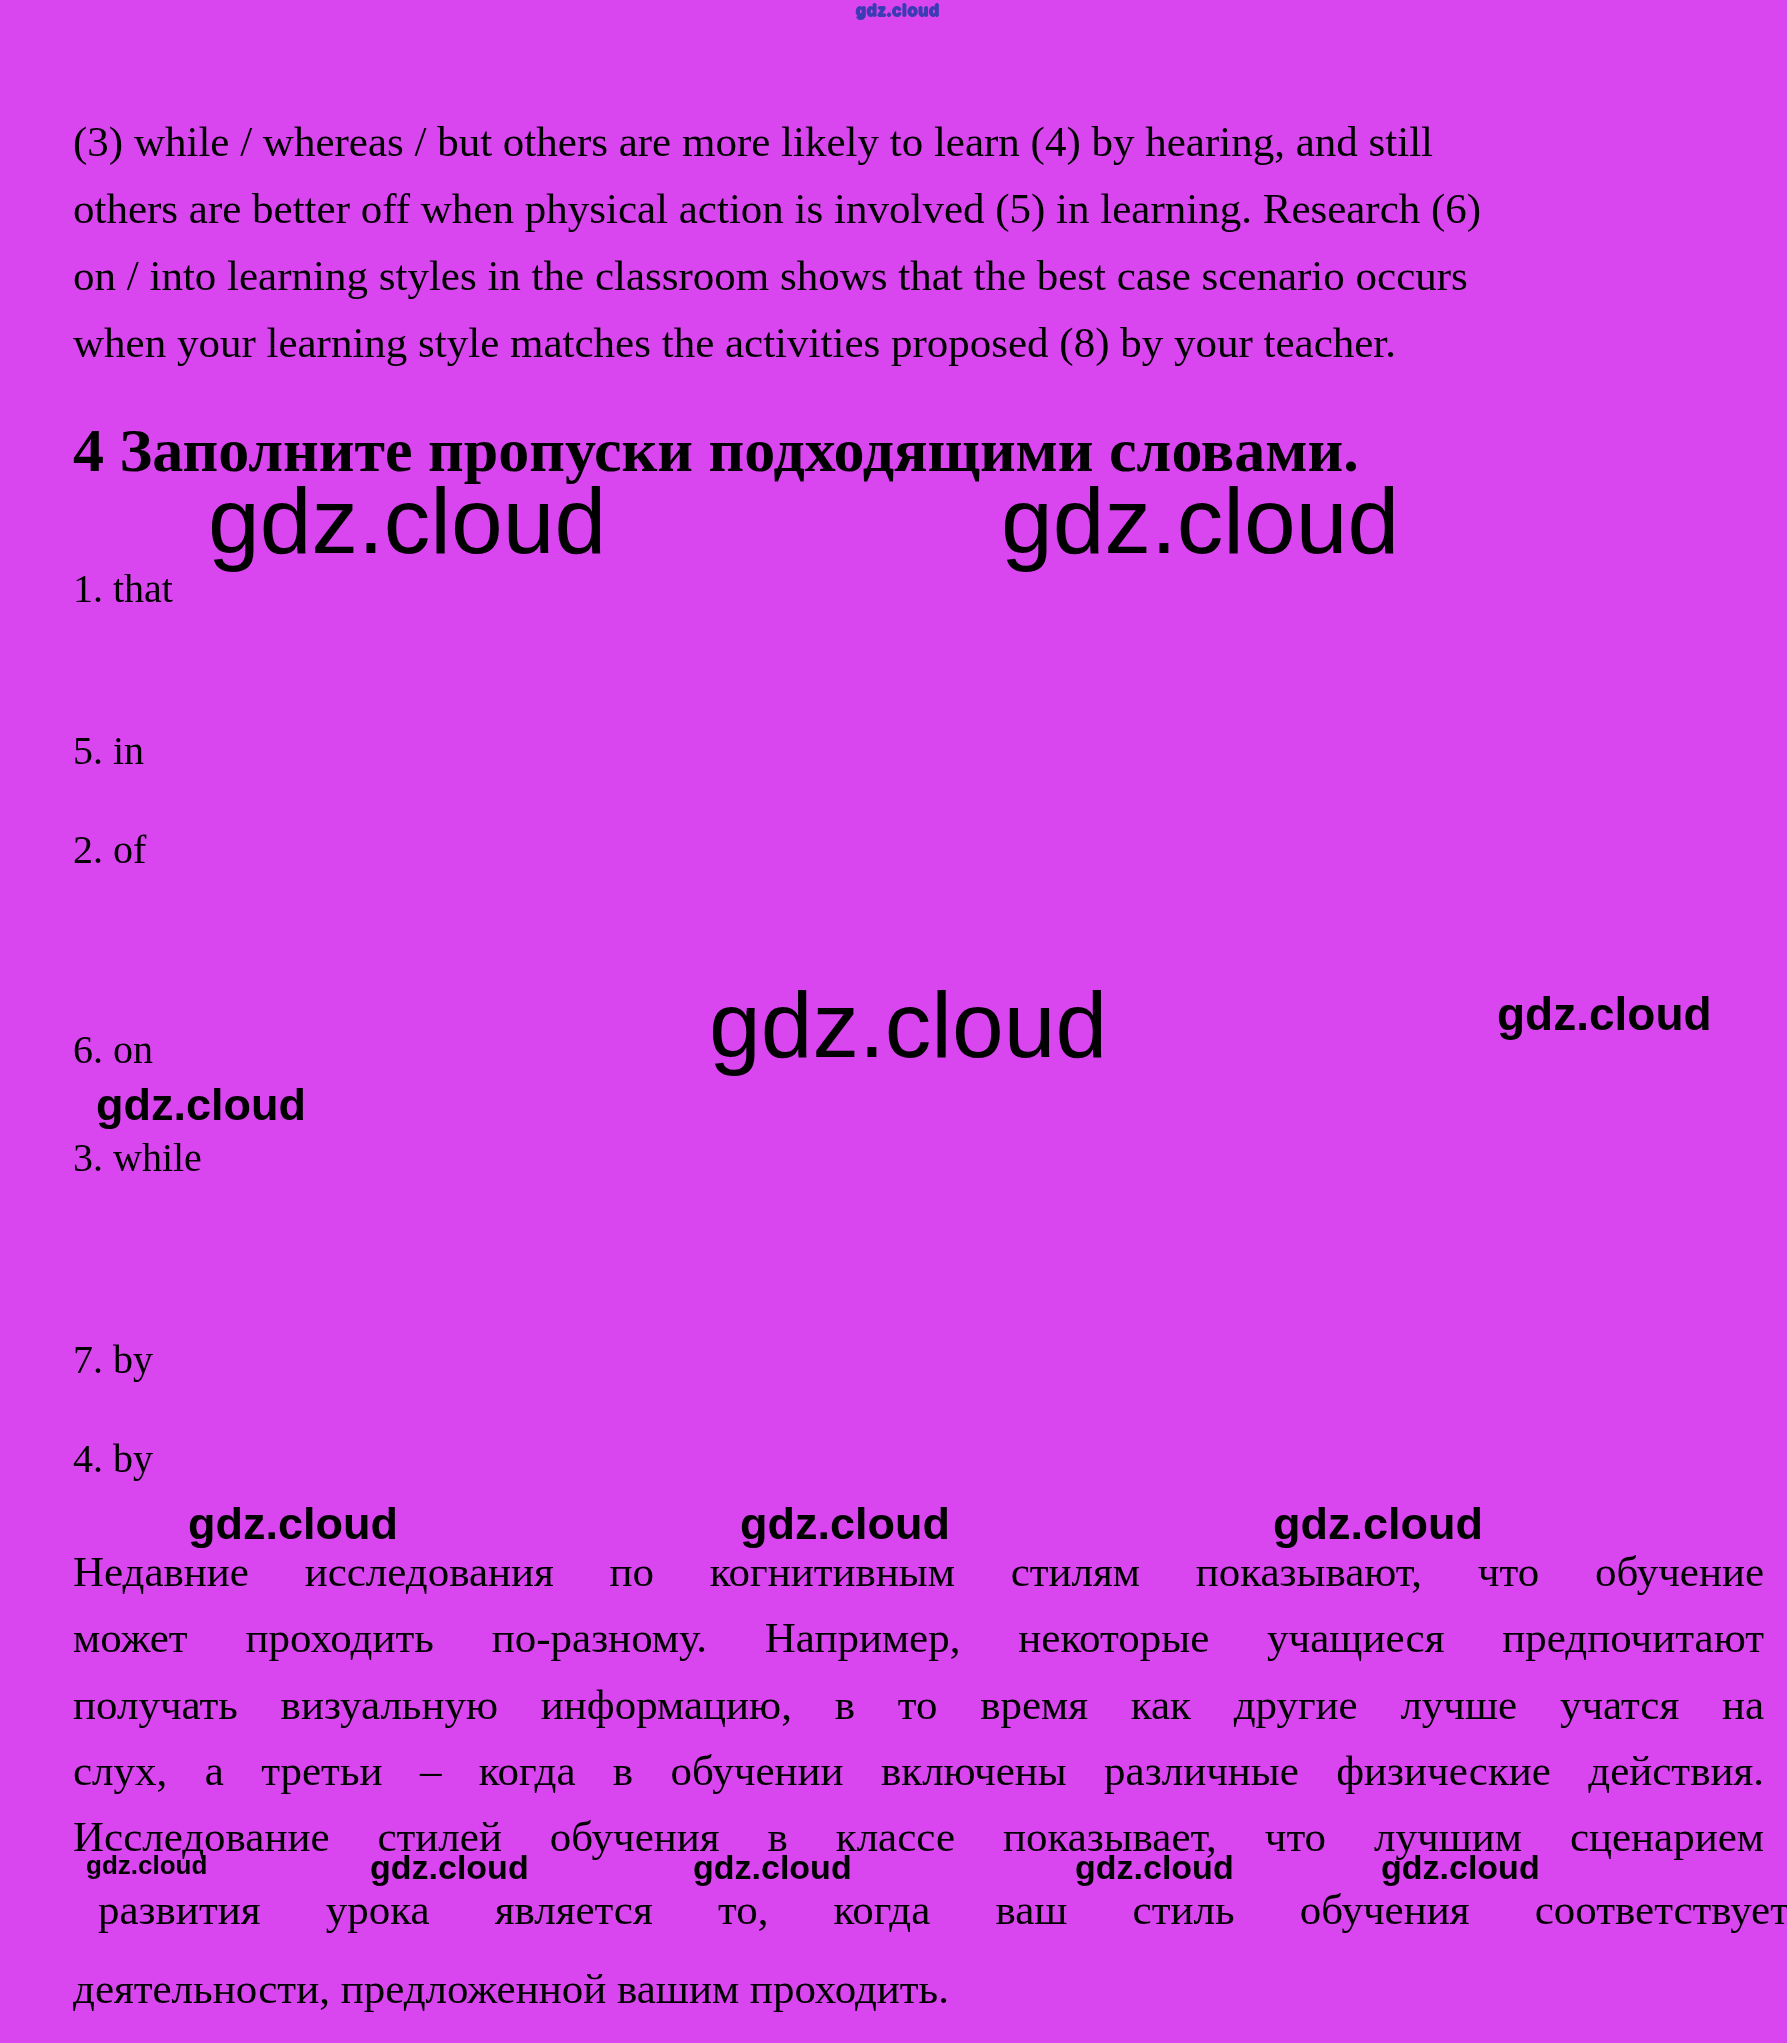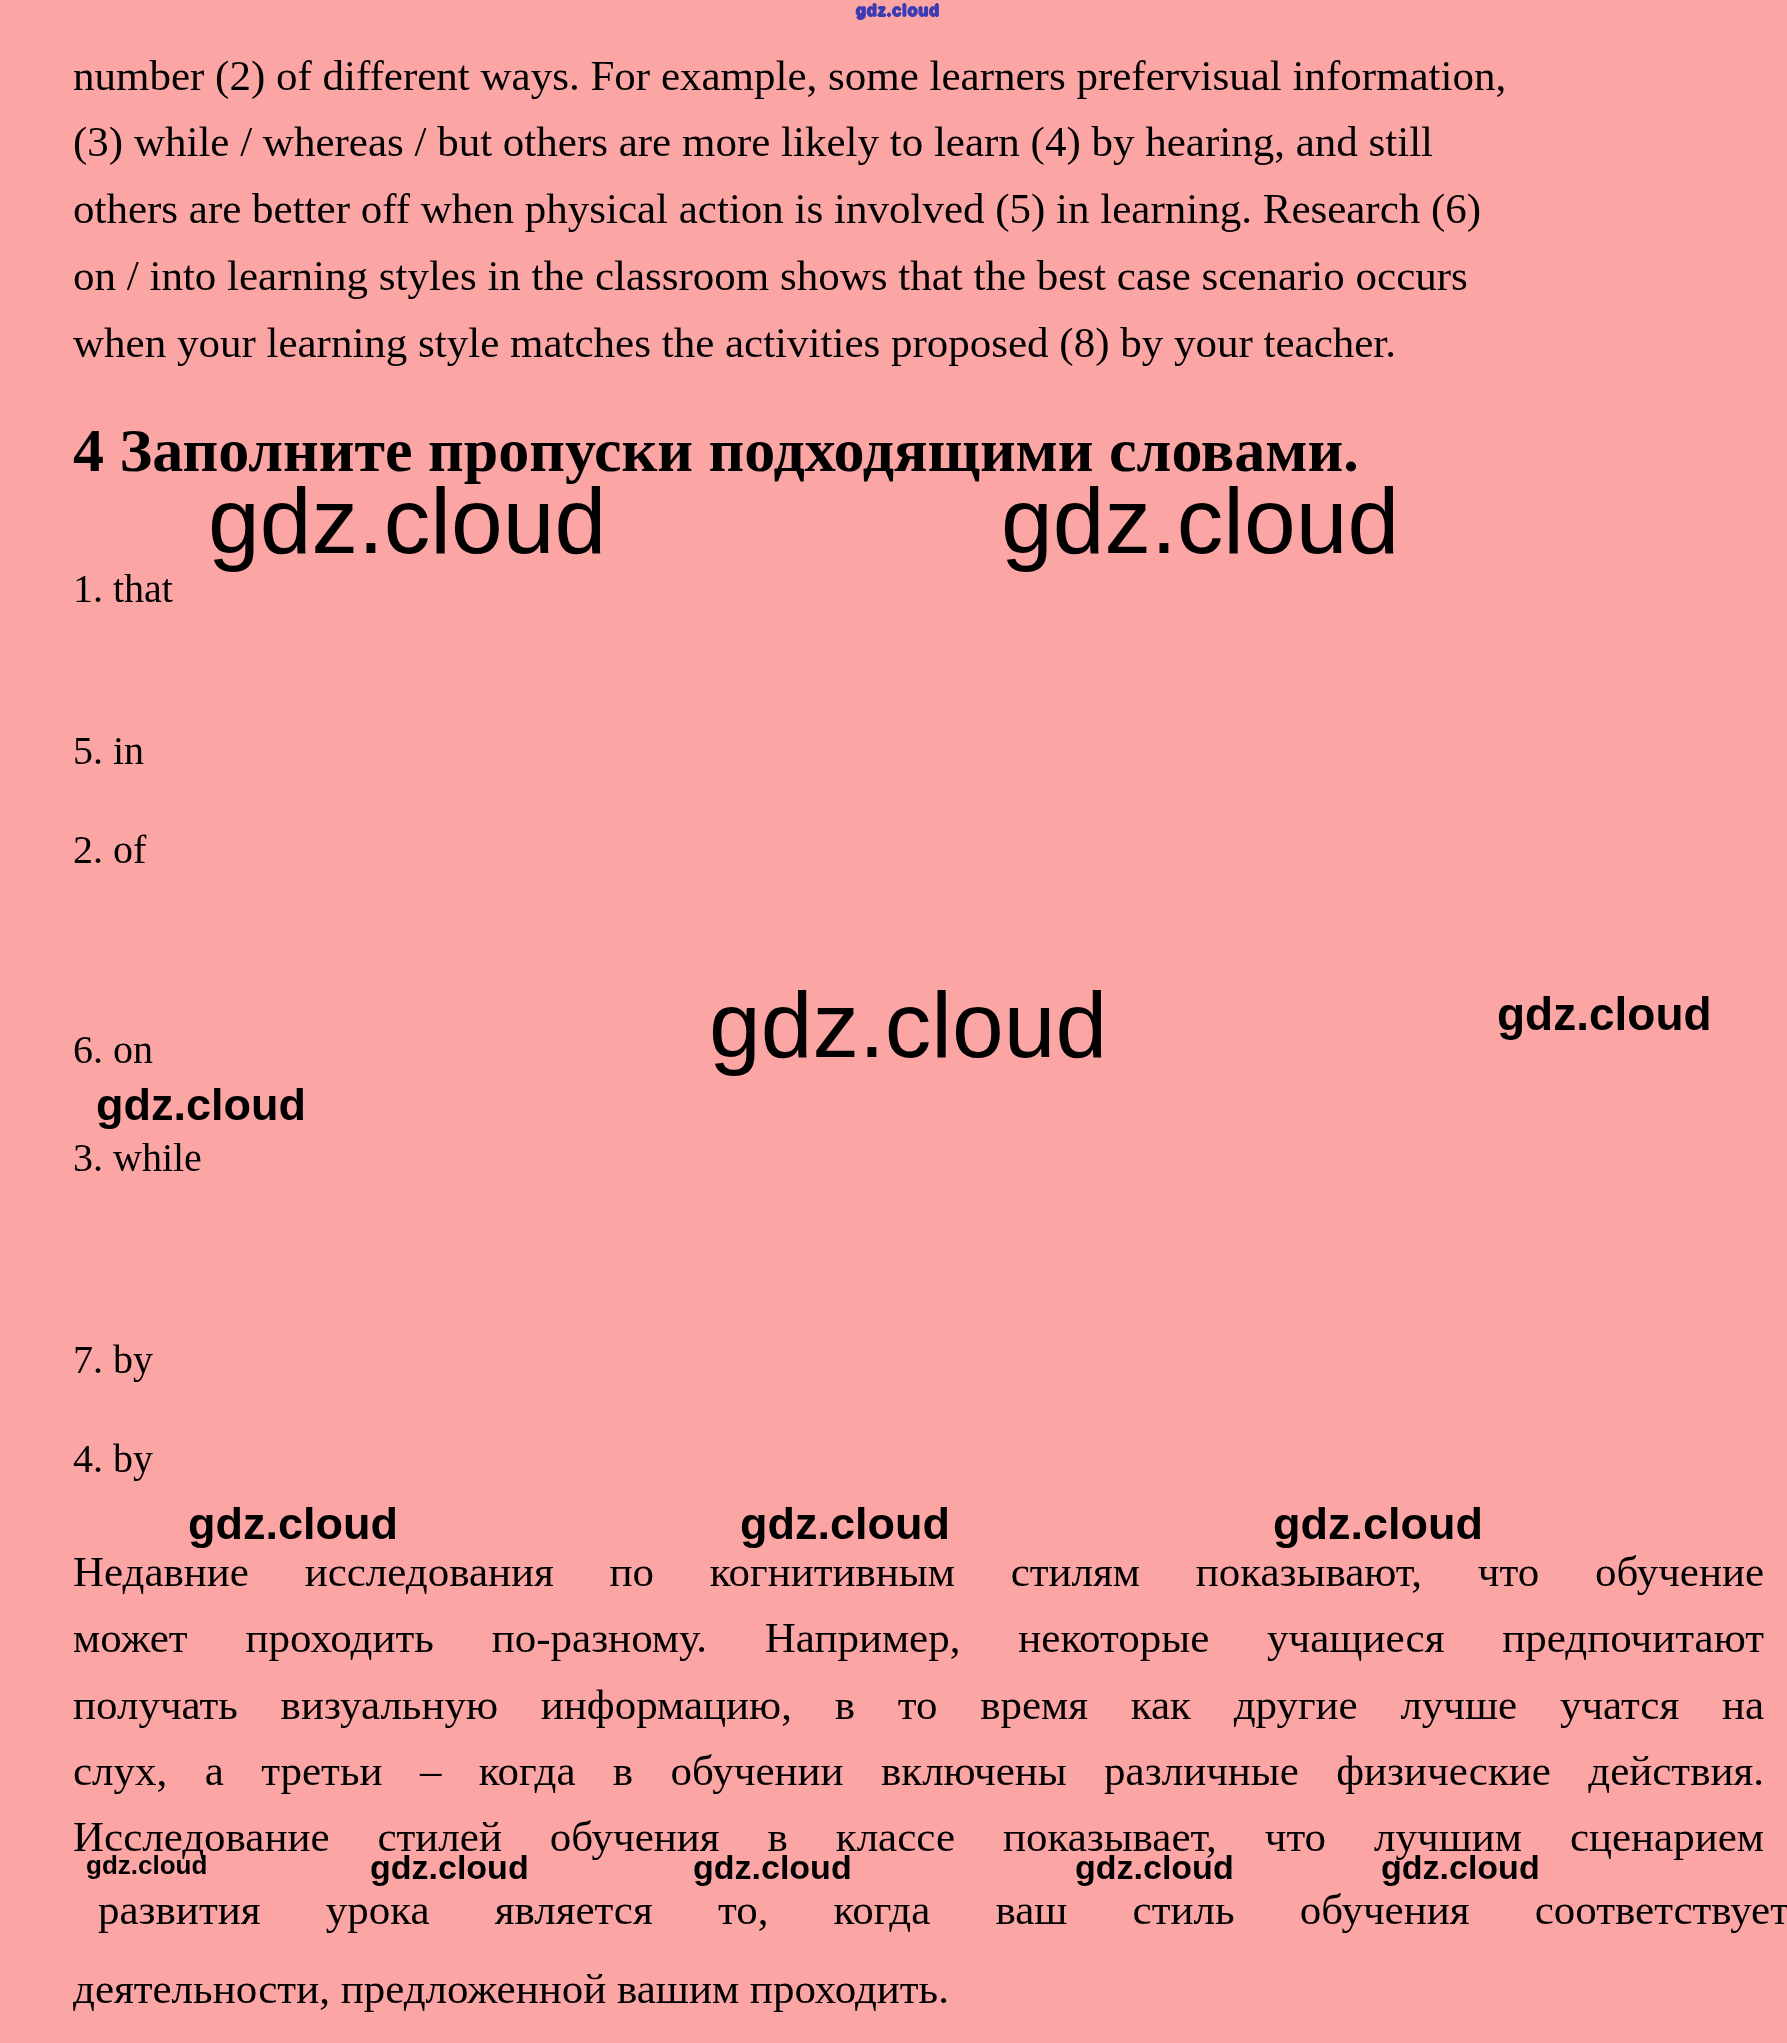--- a/index.html
+++ b/index.html
@@ -1,21 +1,21 @@
 <!DOCTYPE html>
 <html style="font-size:13.8px"><head>
 <meta charset="utf-8">
 <style>
   html, body { margin: 0; padding: 0; background: #e8e8e8; }
   .page {
     position: relative;
     width: 1788px;
     height: 2043px;
     margin: 0 auto;
-    background: #fca5a5;
+    background: #d946ef;
     overflow: hidden;
     color: #000000;
     font-family: "Liberation Serif", serif;
   }
   
   .eng-line {
     position: absolute;
     left: 73px;
     font-size: 43px;
     line-height: 52px;
@@ -72,21 +72,20 @@
       0 0.9px 0 #3c3cb4, 0 -0.9px 0 #3c3cb4;
   }
 </style>
 </head>
 <body>
 
 <div class="page">
 
   <div class="wm wm-top" style="left:856px; top:1.7px;">gdz.cloud</div>
 
-  <div class="eng-line" style="top:50px;">number (2) of different ways. For example, some learners prefervisual information,</div>
   <div class="eng-line" style="top:116px;">(3) while / whereas / but others are more likely to learn (4) by hearing, and still</div>
   <div class="eng-line" style="top:183px;">others are better off when physical action is involved (5) in learning. Research (6)</div>
   <div class="eng-line" style="top:250px;">on / into learning styles in the classroom shows that the best case scenario occurs</div>
   <div class="eng-line" style="top:317px;">when your learning style matches the activities proposed (8) by your teacher.</div>
 
   <div class="heading">4 Заполните пропуски подходящими словами.</div>
 
   <div class="answer" style="top:565px;">1. that</div>
   <div class="wm wm-108" style="left:208px; top:475px;">gdz.cloud</div>
   <div class="wm wm-108" style="left:1001px; top:475px;">gdz.cloud</div>

